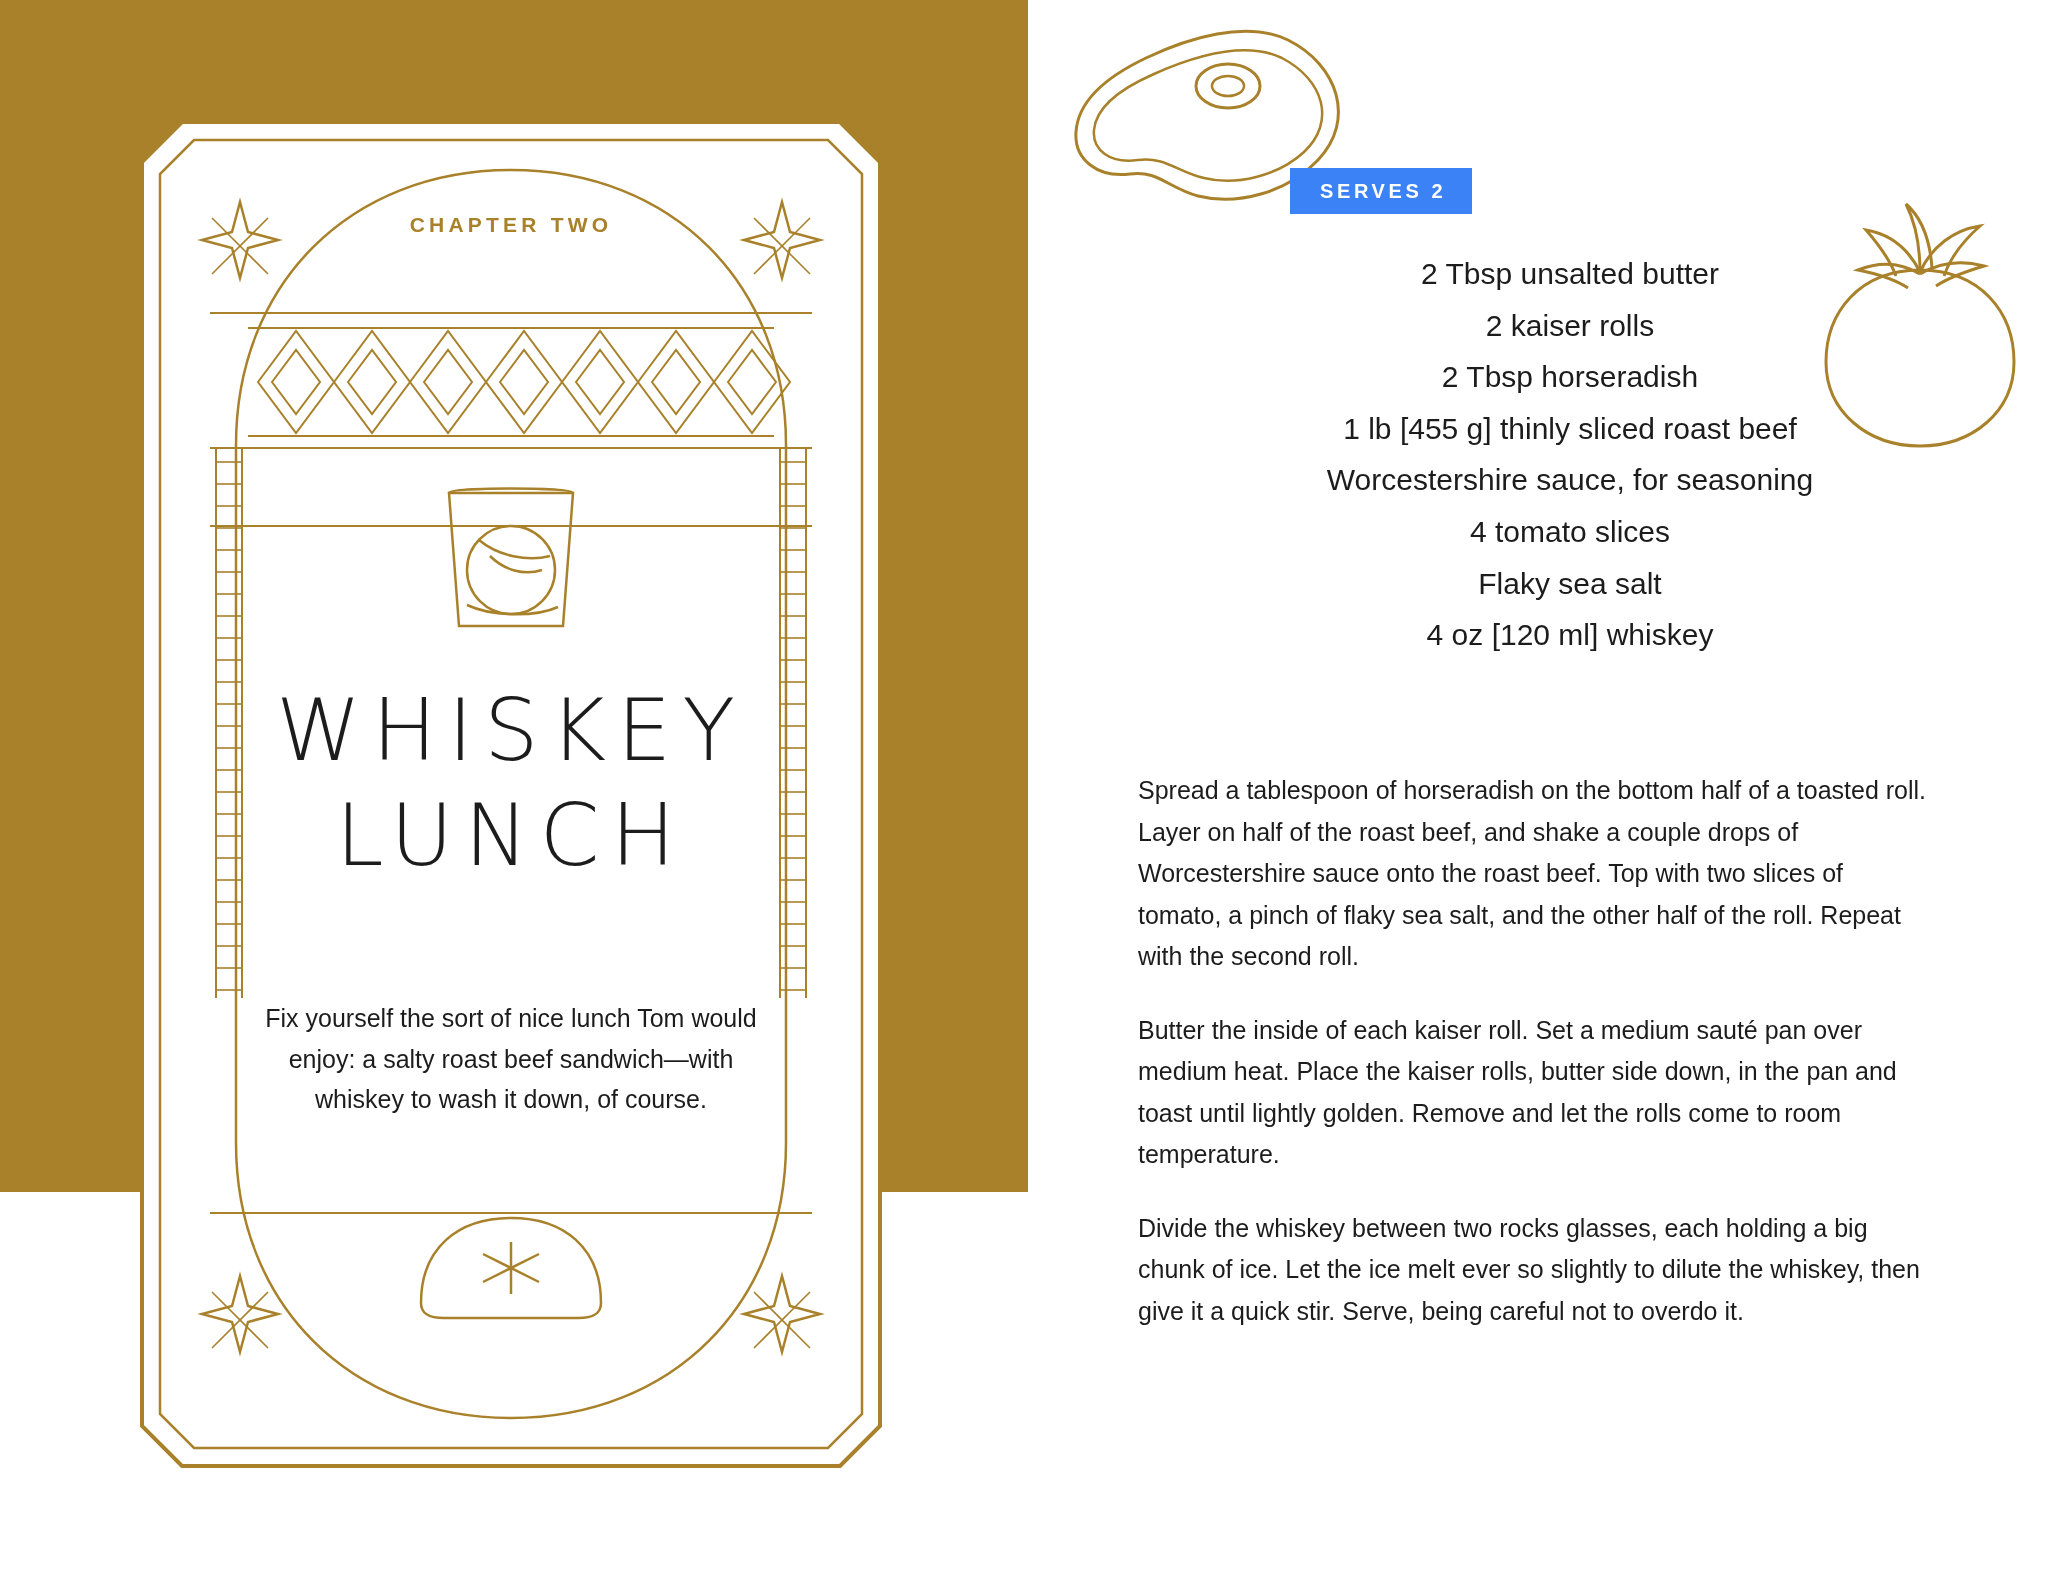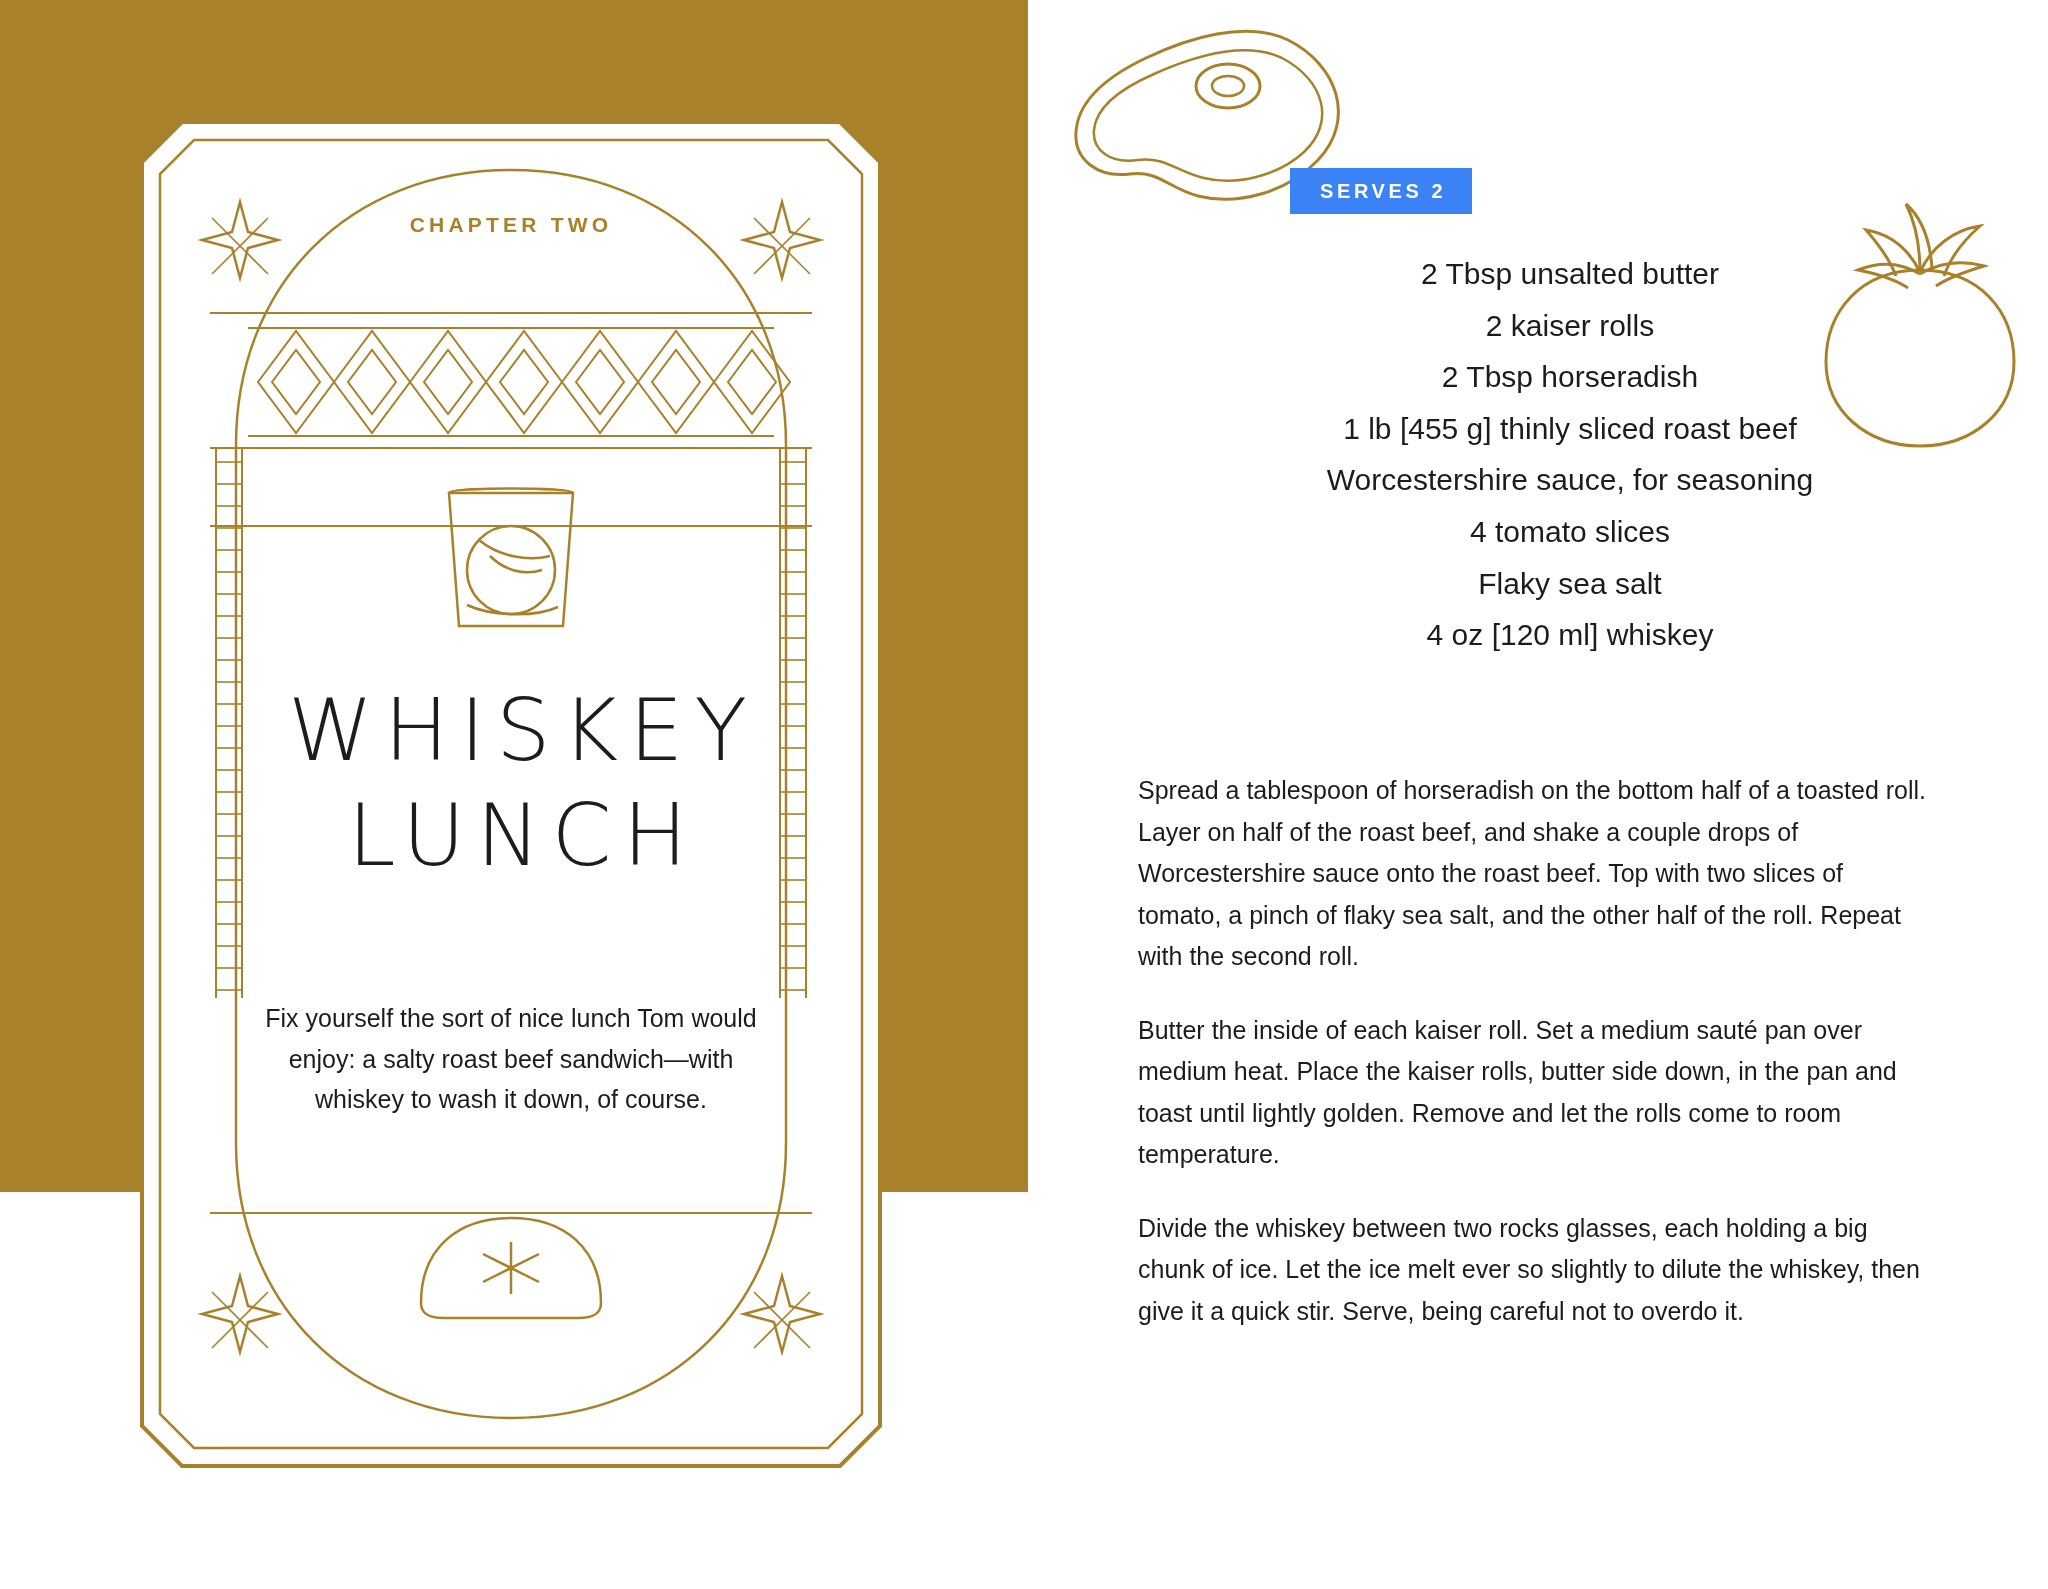--- a/index.html
+++ b/index.html
@@ -51,21 +51,21 @@
     width: 746px;
     text-align: center;
     color: #a8812a;
     font-size: 21px;
     letter-spacing: 4.2px;
     font-weight: bold;
   }
   .title-block {
     position: absolute;
     top: 560px;
-    left: 12px;
+    left: 0;
     width: 746px;
     text-align: center;
     color: #1c1c1c;
   }
   .title-line {
     font-family: "DejaVu Sans", sans-serif;
     font-weight: 300;
     font-size: 86px;
     letter-spacing: 11px;
     line-height: 1.22;

